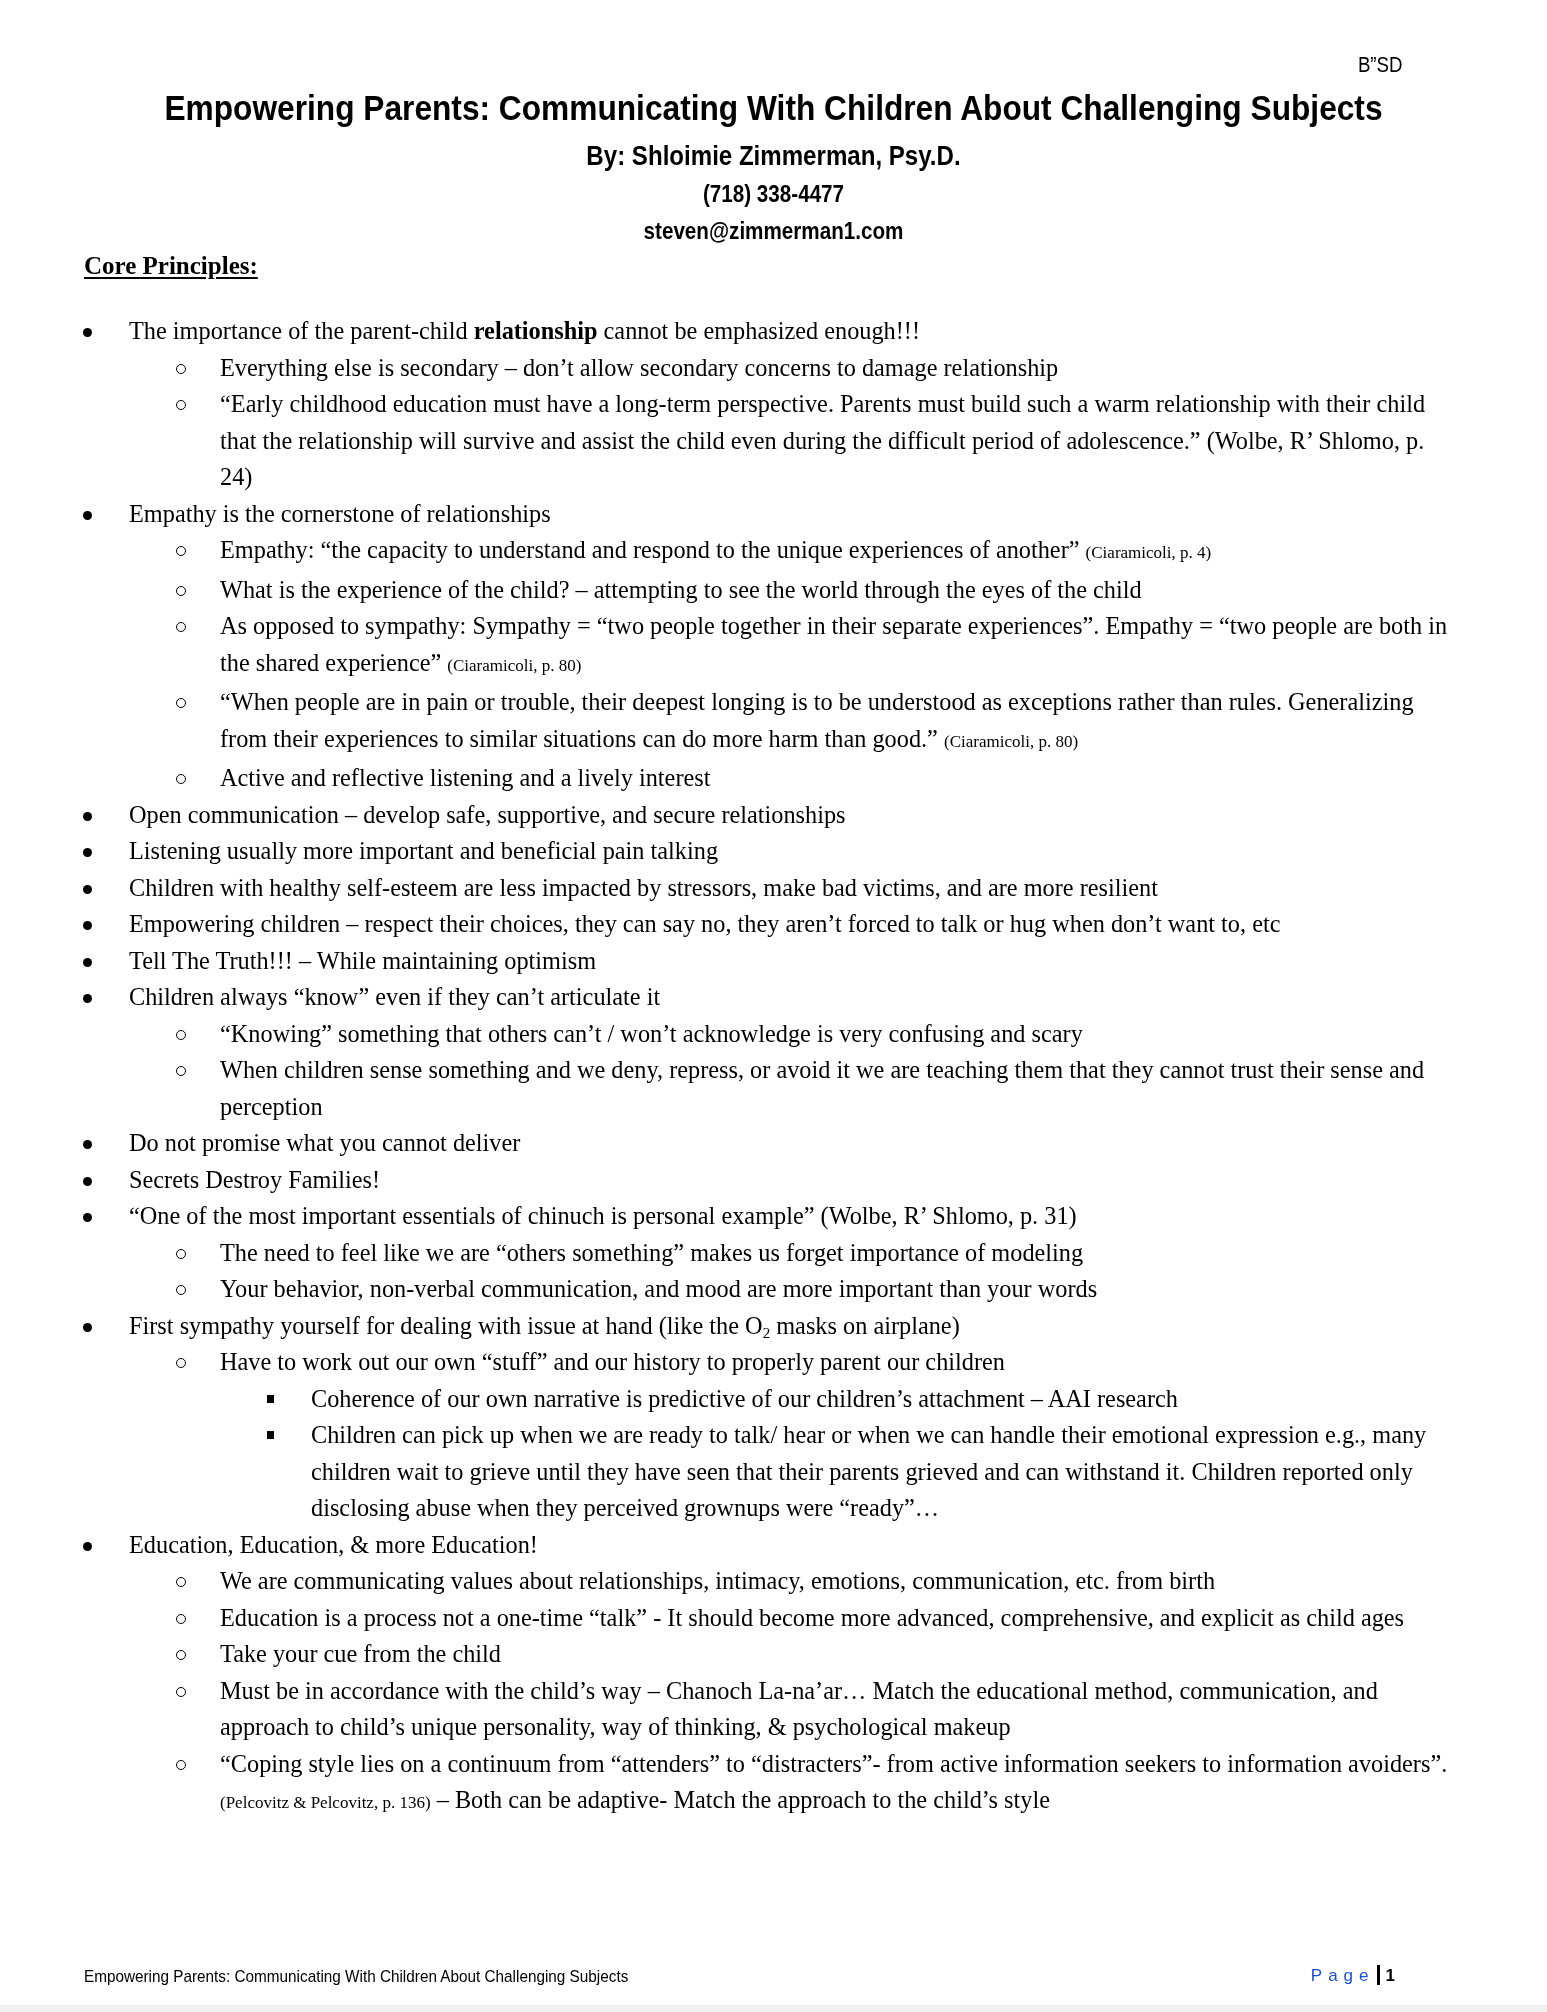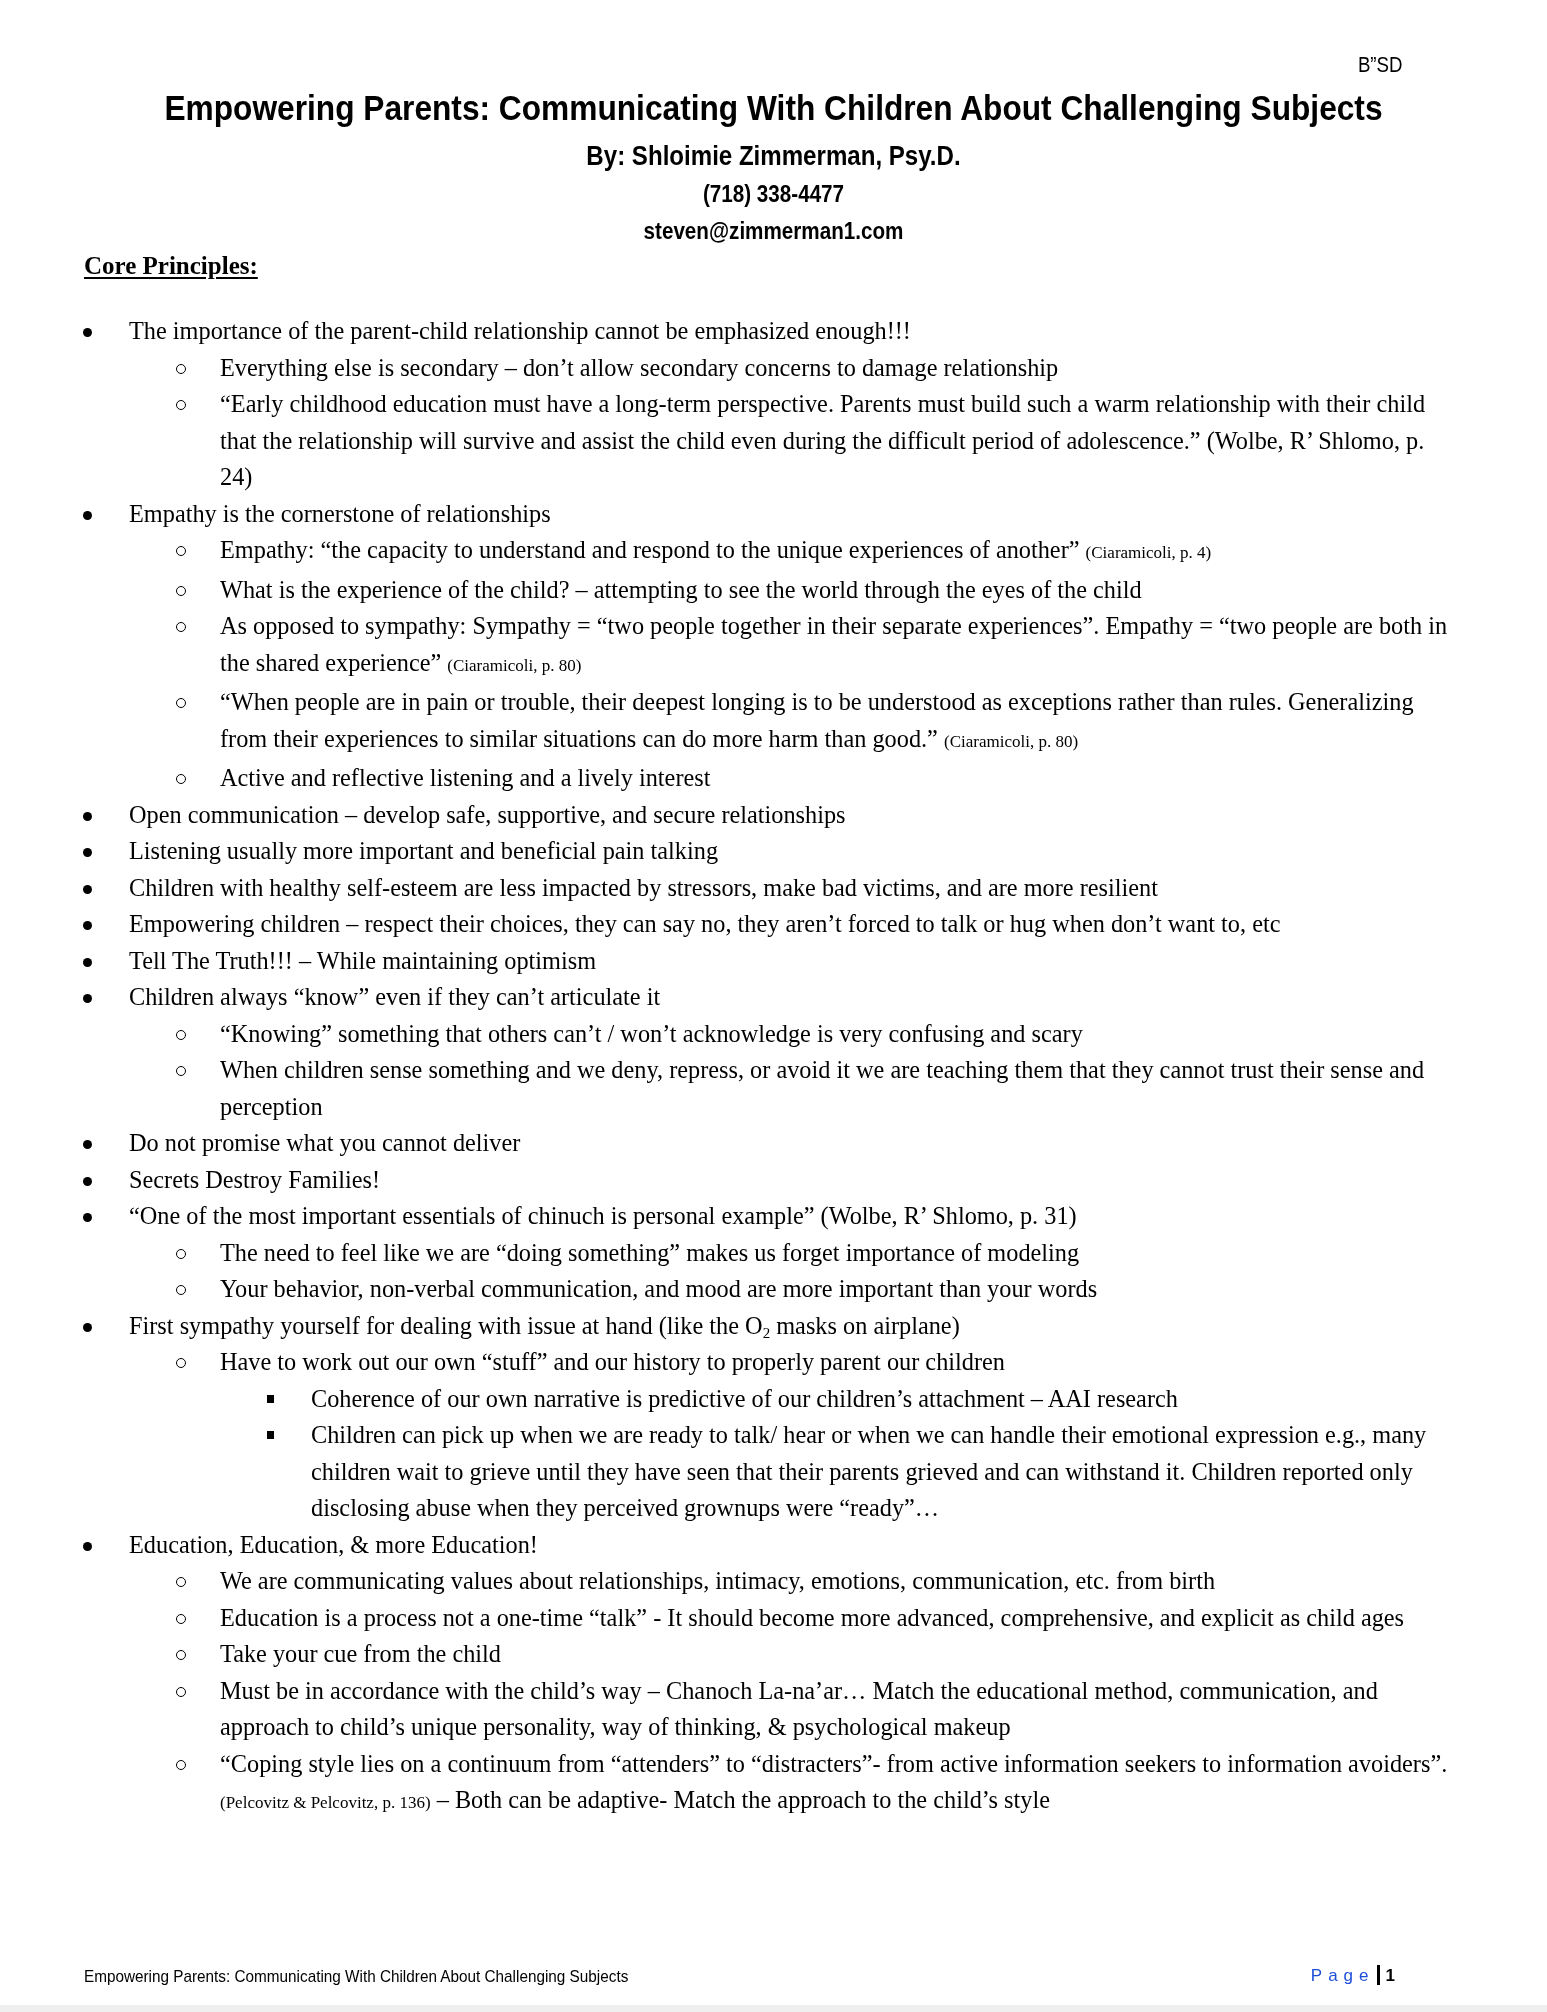--- a/index.html
+++ b/index.html
@@ -22,21 +22,21 @@
   li { position: relative; }
   .l1 { padding-left: 129px; }
   .l2 { padding-left: 220px; }
   .l3 { padding-left: 311px; }
   .item-text { display: block; padding-right: 95px; }
   .marker { position: absolute; top: 0; }
   .m1 { left: 83px; width: 9px; height: 9px; border-radius: 50%; background: #000; top: 15px; }
   .m2 { left: 176px; width: 10px; height: 10px; border-radius: 50%; border: 1.5px solid #000; top: 14px; box-sizing: border-box; }
   .m3 { left: 267px; width: 7px; height: 8px; background: #000; top: 14px; }
   .cite { font-size: 17px; }
-  .bold { font-weight: normal; margin-top: 32px; }
+  .bold { font-weight: bold; margin-top: 32px; }
   sub { font-size: 15px; vertical-align: -4px; line-height: 0; }
 
   .footer-left { position: absolute; left: 84px; top: 1967px; font-family: "Liberation Sans", sans-serif; font-size: 17px; transform: scaleX(0.9); transform-origin: left; }
   .footer-right { position: absolute; right: 95px; top: 1965px; font-family: "Liberation Sans", sans-serif; font-size: 17px; }
   .page-word { color: #1d4ed8; letter-spacing: 6px; }
   .page-sep { display: inline-block; width: 3px; height: 20px; background: #000; vertical-align: -4px; margin: 0 6px 0 2px; }
   .page-num { font-weight: bold; }
 </style>
 </head>
 <body>
@@ -127,21 +127,21 @@
         <li class="l1">
           <span class="marker m1"></span>
           <span class="item-text"><span>Secrets Destroy Families!</span></span>
         </li>
         <li class="l1">
           <span class="marker m1"></span>
           <span class="item-text"><span>“One of the most important essentials of chinuch is personal example” (Wolbe, R’ Shlomo, p. 31)</span></span>
         </li>
         <li class="l2">
           <span class="marker m2"></span>
-          <span class="item-text"><span>The need to feel like we are “doing something” makes us forget importance of modeling</span></span>
+          <span class="item-text"><span>The need to feel like we are “others something” makes us forget importance of modeling</span></span>
         </li>
         <li class="l2">
           <span class="marker m2"></span>
           <span class="item-text"><span>Your behavior, non-verbal communication, and mood are more important than your words</span></span>
         </li>
         <li class="l1">
           <span class="marker m1"></span>
           <span class="item-text"><span>First sympathy yourself for dealing with issue at hand (like the O</span><sub>2</sub><span> masks on airplane)</span></span>
         </li>
         <li class="l2">

